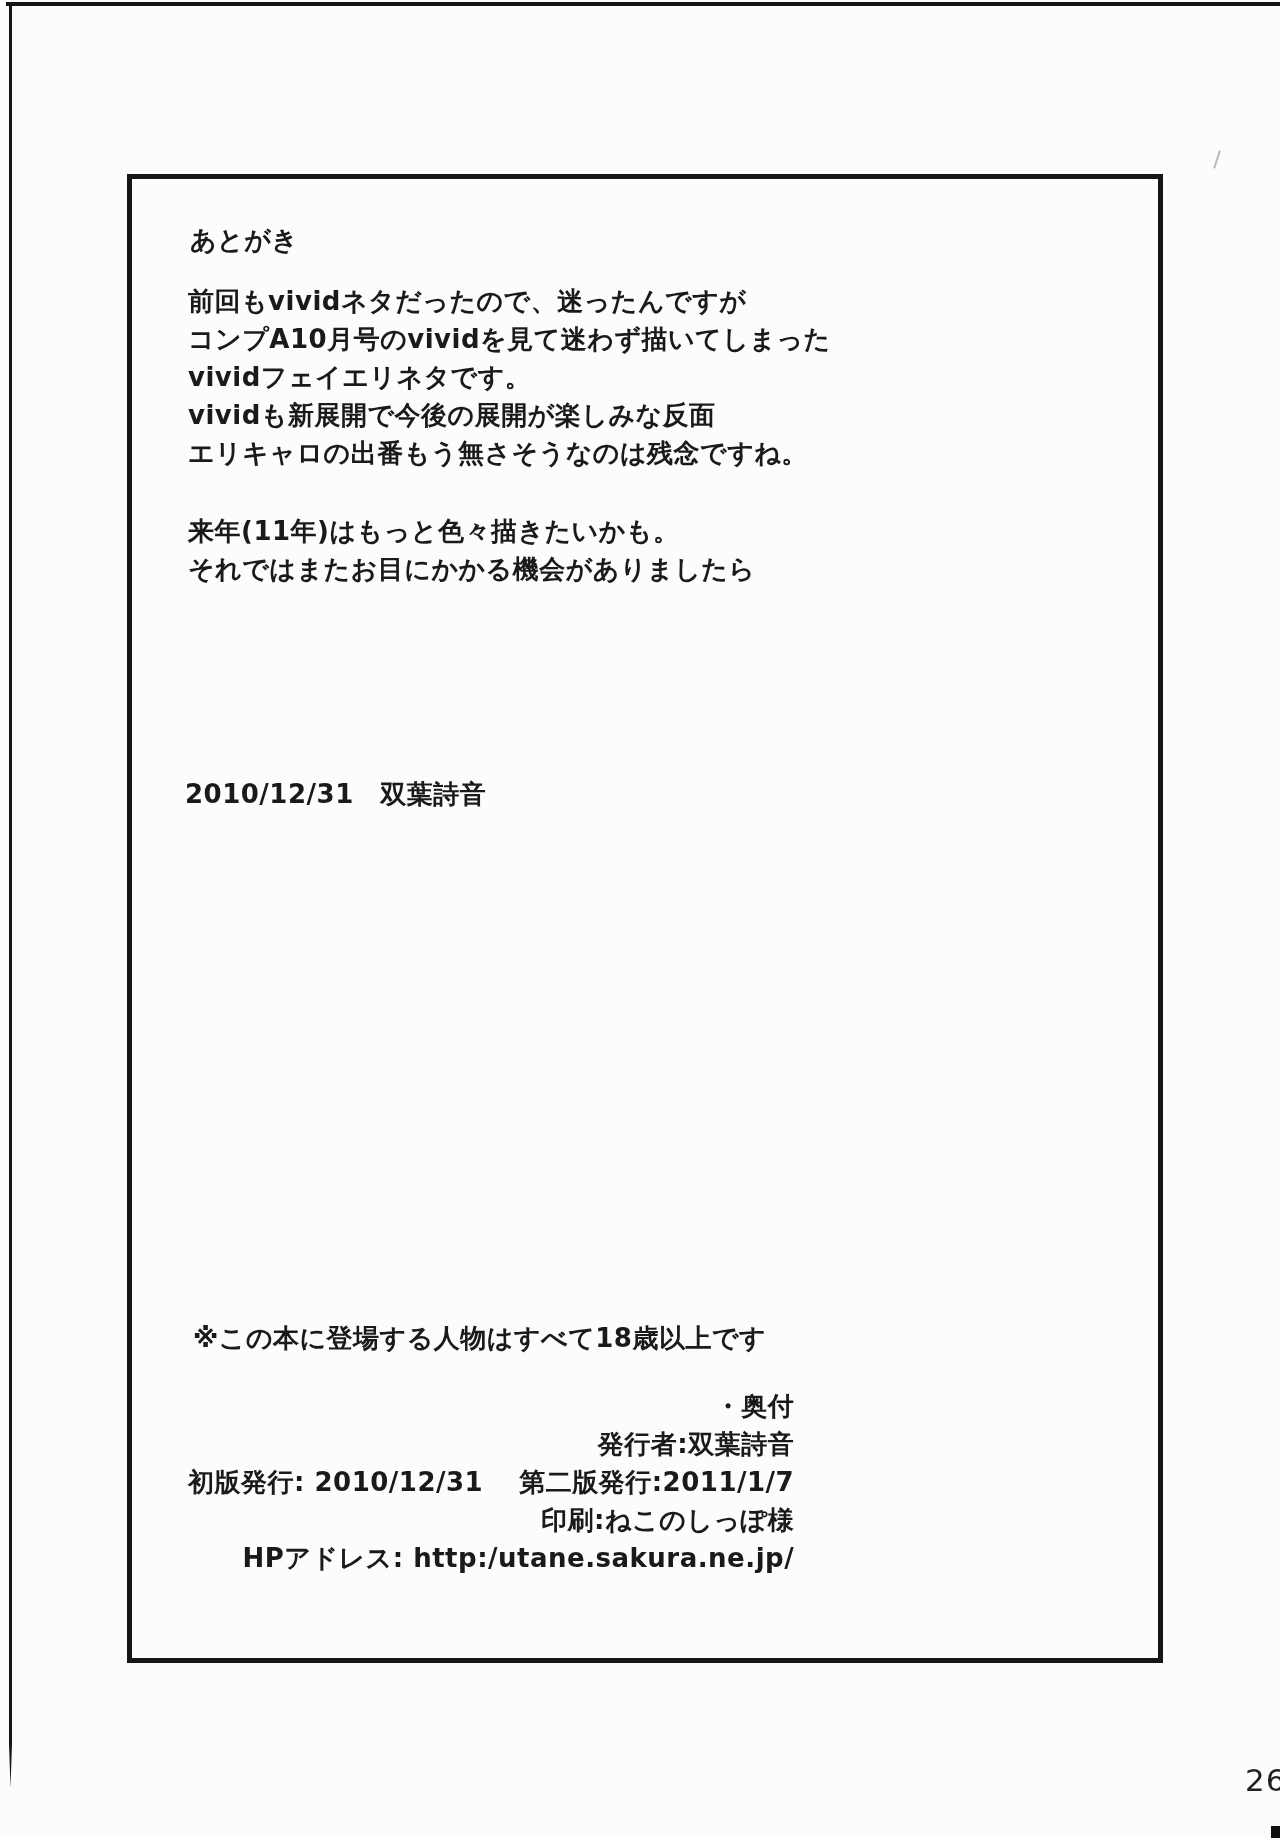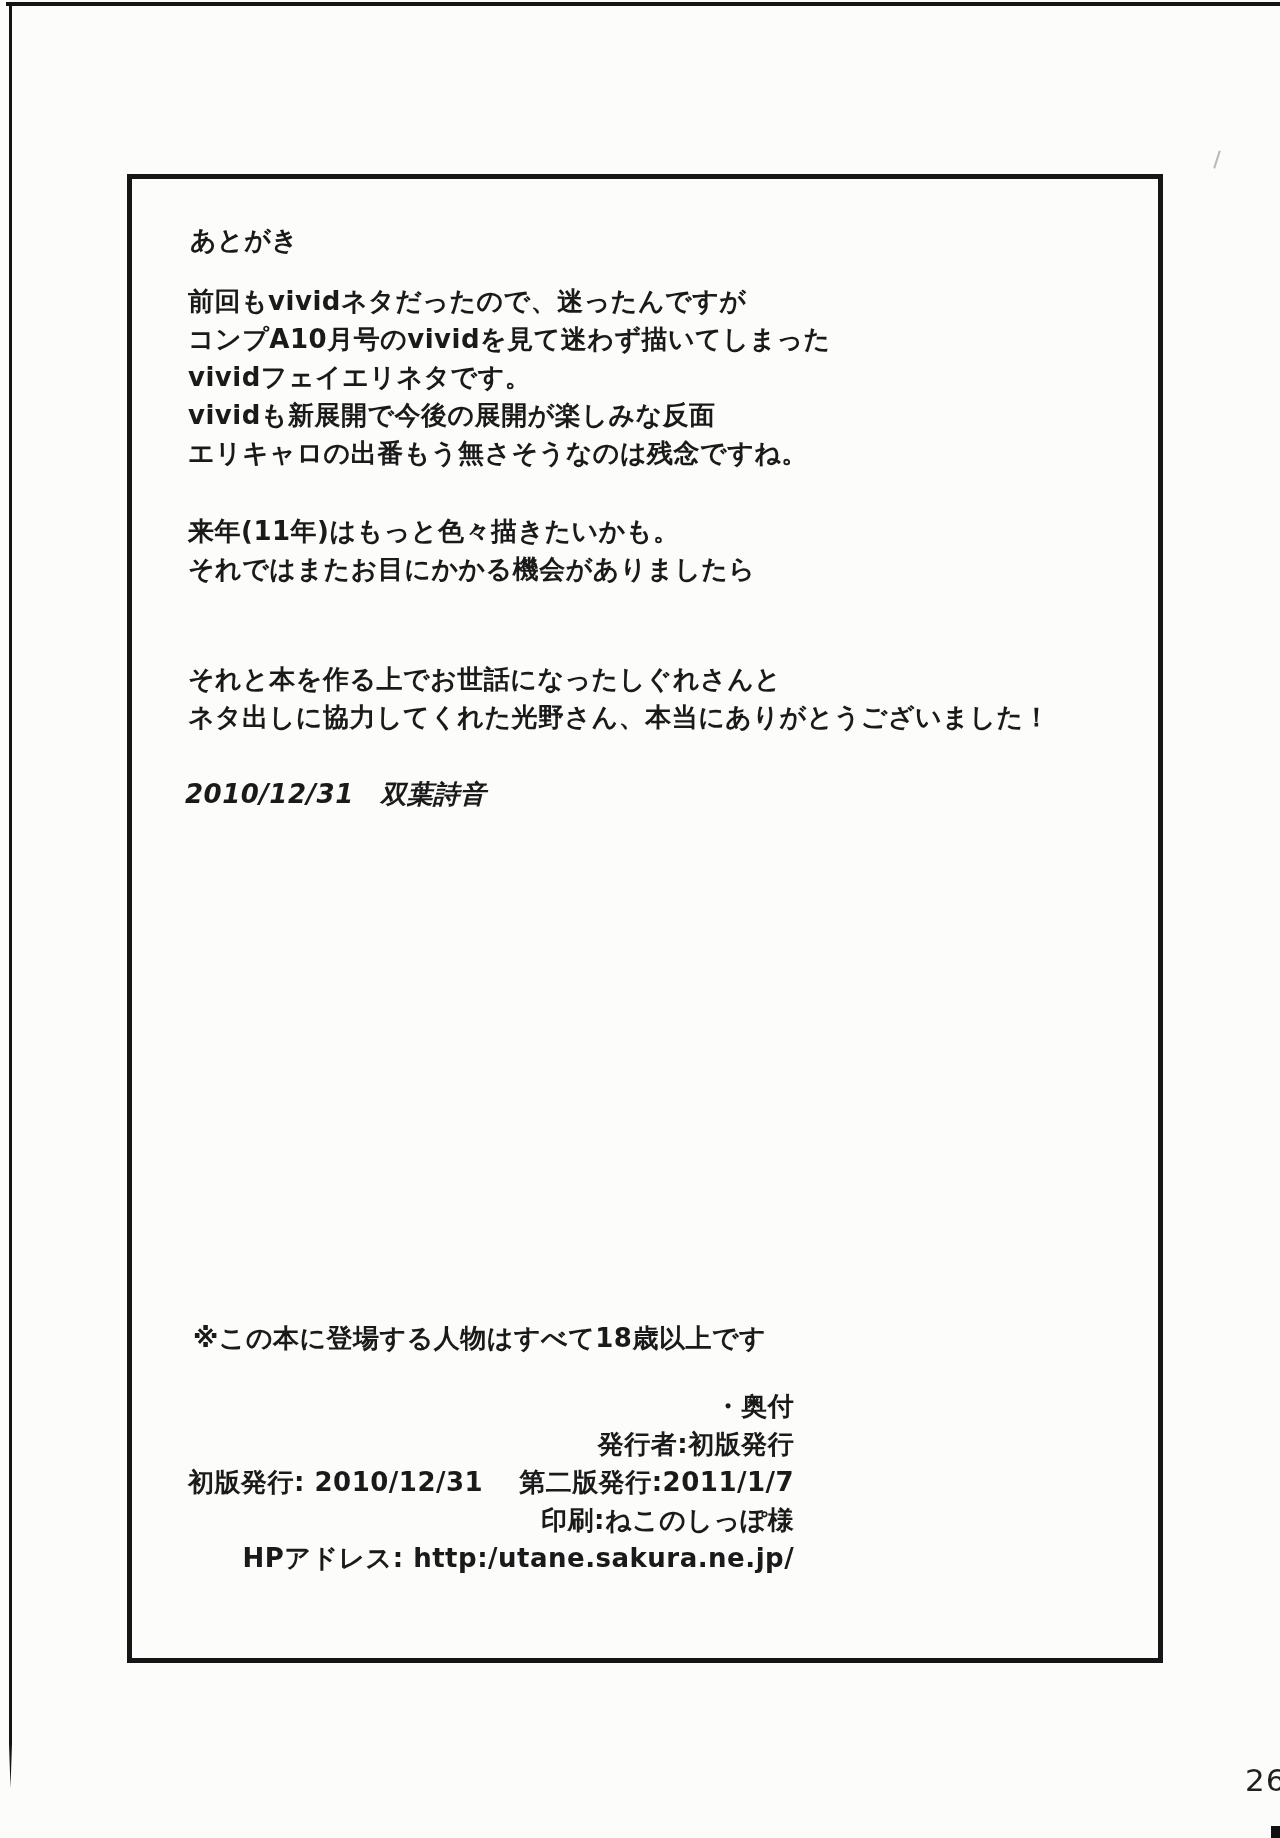--- a/index.html
+++ b/index.html
@@ -61,21 +61,21 @@
     font-size: 26px;
     line-height: 38px;
     letter-spacing: 0.5px;
     white-space: nowrap;
     font-family: "DejaVu Sans", sans-serif;
   }
   .title     { left: 58px; top: 42px;  }
   .para-1    { left: 56px; top: 103px; }
   .para-2    { left: 56px; top: 333px; }
   .para-3    { left: 56px; top: 481px; }
-  .signature { left: 53px; top: 596px; font-size: 28px; font-style: italic; }
+  .signature { left: 53px; top: 596px; font-size: 28px; }
   .notice    { left: 61px; top: 1140px; text-align: center; }
   .colophon  { left: 56px; top: 1208px; text-align: right; }
 </style>
 </head>
 <body>
 
 <div class="page">
 
   <div class="top-edge"></div>
   <div class="left-edge"></div>
@@ -91,32 +91,28 @@
       <div>vividフェイエリネタです。</div>
       <div>vividも新展開で今後の展開が楽しみな反面</div>
       <div>エリキャロの出番もう無さそうなのは残念ですね。</div>
     </div>
 
     <div class="txt para-2">
       <div>来年(11年)はもっと色々描きたいかも。</div>
       <div>それではまたお目にかかる機会がありましたら</div>
     </div>
 
-    <div class="txt para-3">
-      <div>それと本を作る上でお世話になったしぐれさんと</div>
-      <div>ネタ出しに協力してくれた光野さん、本当にありがとうございました！</div>
-    </div>
 
     <div class="txt signature">2010/12/31　双葉詩音</div>
 
     <div class="txt notice">※この本に登場する人物はすべて18歳以上です</div>
 
     <div class="txt colophon">
       <div>・奥付</div>
-      <div>発行者:初版発行</div>
+      <div>発行者:双葉詩音</div>
       <div>初版発行: 2010/12/31　 第二版発行:2011/1/7</div>
       <div>印刷:ねこのしっぽ様</div>
       <div>HPアドレス: http:/utane.sakura.ne.jp/</div>
     </div>
 
   </div>
 
   <div class="page-number">26</div>
   <div class="corner-mark"></div>
 

